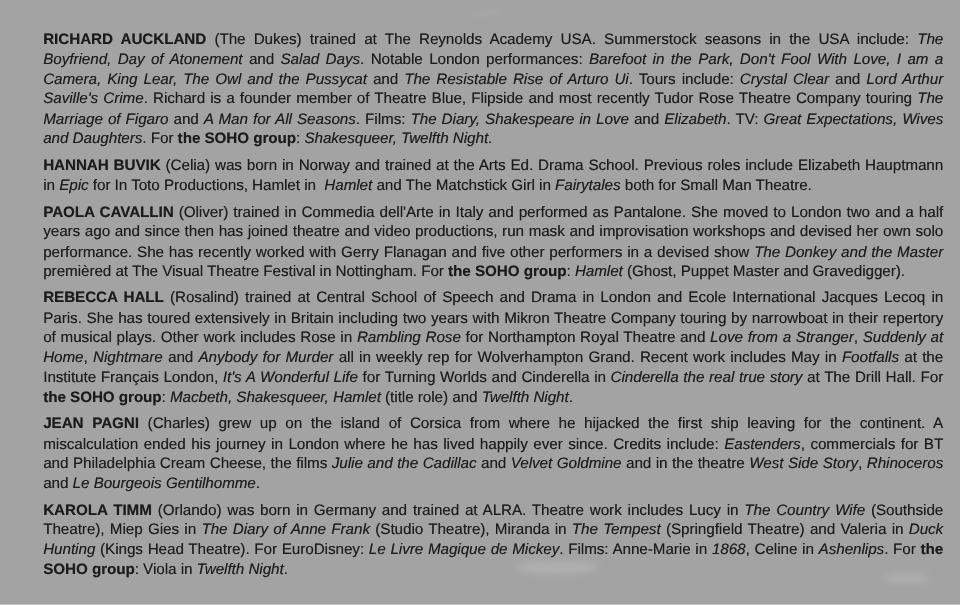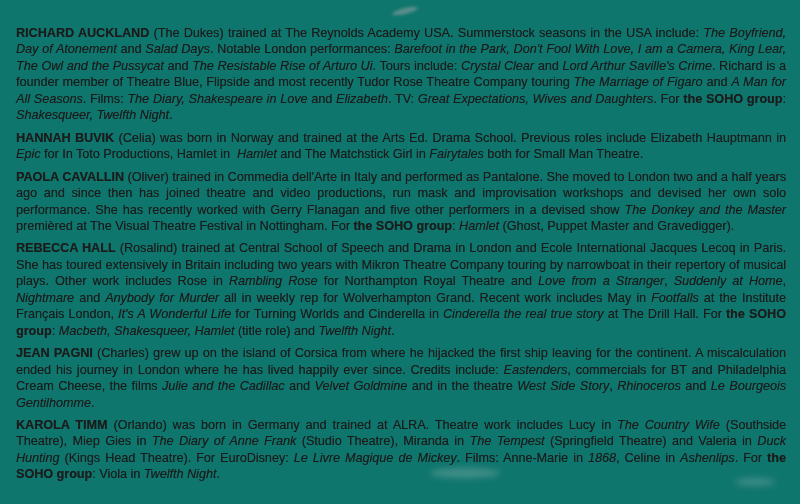--- a/index.html
+++ b/index.html
@@ -10,23 +10,23 @@
     width: 800px;
     height: 504px;
     background: #fefefe;
     font-family: "Liberation Sans", "DejaVu Sans", sans-serif;
     position: relative;
     overflow: hidden;
   }
   .page {
     position: absolute;
     inset: 0;
-    padding: 25px 14px 0 16px;
+    padding: 25px 14px 0 36px;
     box-sizing: border-box;
-    background: #0f766e;
+    background: #a3a3a3;
   }
   .content p.bio {
     margin: 0 0 6px 0;
     font-size: 12.6px;
     line-height: 16.45px;
     text-align: justify;
     color: #1b1b1b;
     text-shadow: 0.2px 0 0.2px rgba(25,25,25,0.55);
   }
   .seg-n { font-style: normal; font-weight: normal; }

